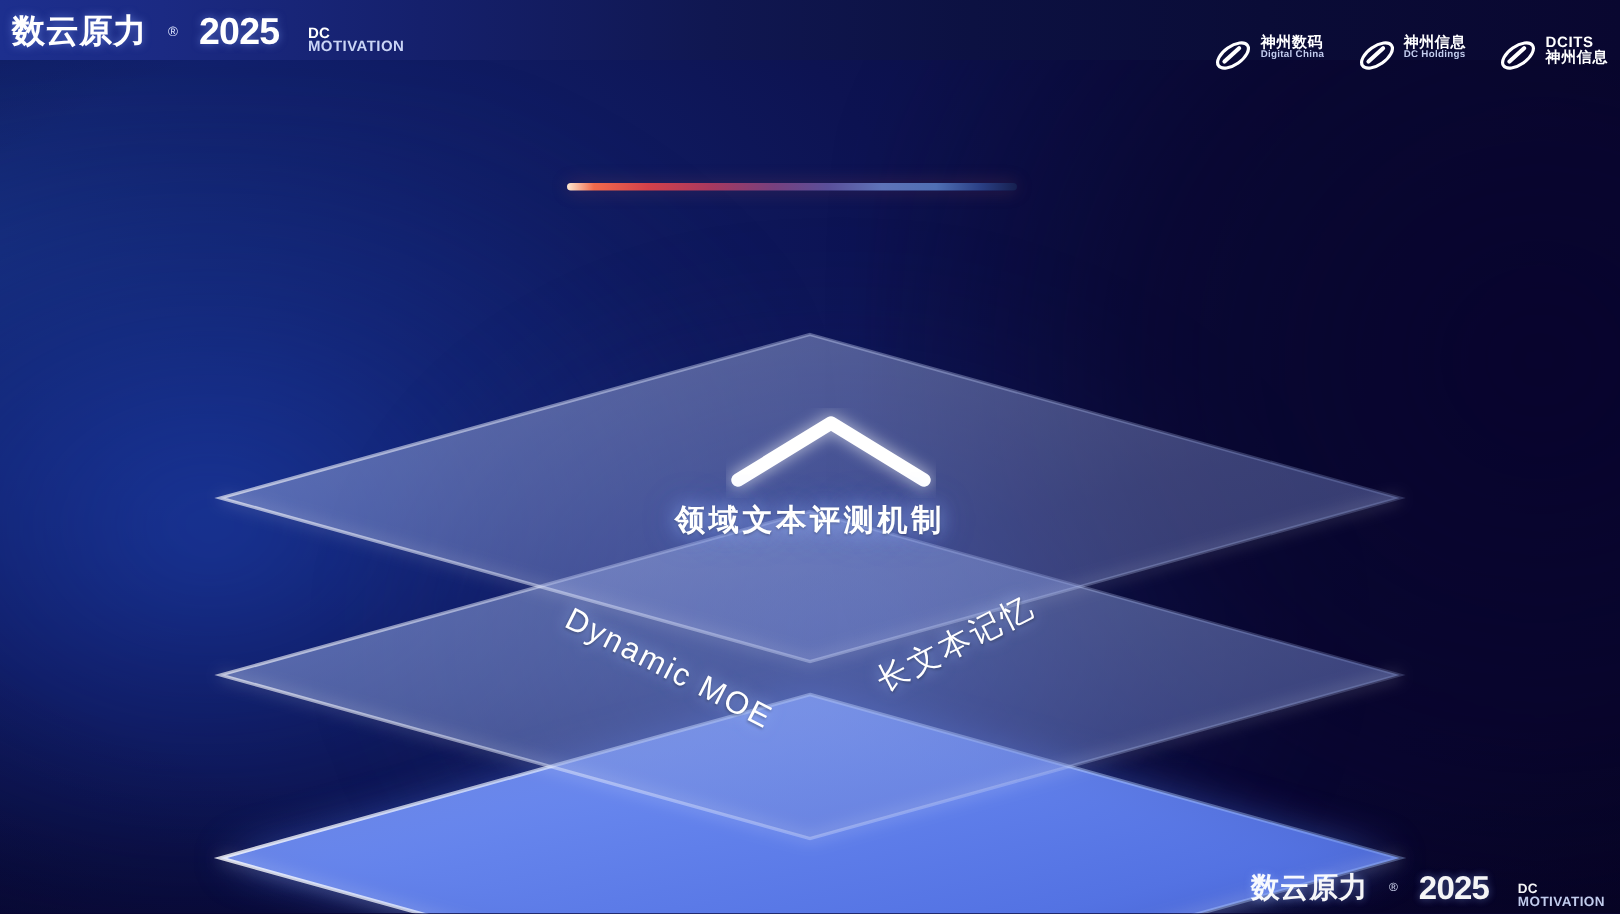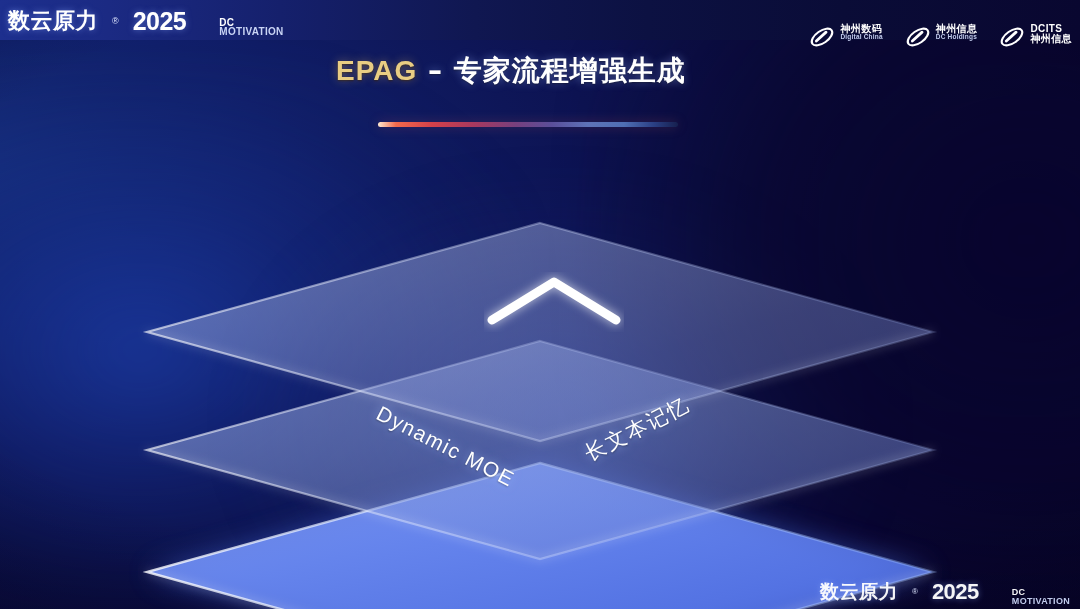--- a/index.html
+++ b/index.html
@@ -53,21 +53,21 @@
     font-family:"DejaVu Sans", sans-serif;
     font-weight:700; color:#ffffff; letter-spacing:.5px;
     text-shadow:0 0 6px rgba(140,170,255,.55);
   }
   .brand-reg{ color:#dfe6ff; }
   .brand-year{
     font-family:"Liberation Sans", sans-serif;
     font-weight:700; color:#ffffff; letter-spacing:-.5px;
     text-shadow:0 0 6px rgba(140,170,255,.5);
   }
-  .brand-sub{ display:flex; flex-direction:column; line-height:.92; margin-left:19px; }
+  .brand-sub{ display:flex; flex-direction:column; line-height:.92; margin-left:5px; }
   .brand-dc{ color:#ffffff; font-weight:700; letter-spacing:.2px; }
   .brand-mot{ color:#c9d4f5; font-weight:700; letter-spacing:.3px; }
 
   #brand-top{ position:absolute; left:8px; top:6px; z-index:8; }
   #brand-top .brand-cn{ font-size:22px; }
   #brand-top .brand-reg{ font-size:9px; position:relative; top:-10px; }
   #brand-top .brand-year{ font-size:25px; }
   #brand-top .brand-dc{ font-size:10px; }
   #brand-top .brand-mot{ font-size:10px; }
 
@@ -236,23 +236,20 @@
       </svg>
       <span class="partner-text">
         <span class="partner-big">DCITS</span>
         <span class="partner-cn">神州信息</span>
       </span>
     </div>
 
   </div>
 
 
-  <div class="main-title">
-    <span class="epag">EPAG</span><span class="cn"> – </span><span class="cn">专家流程增强生成</span>
-  </div>
 
   <div class="divider"></div>
 
 
   <div class="stack">
     <svg viewBox="0 0 920 390" preserveAspectRatio="none">
       <defs>
         <linearGradient id="gTop" x1="0" y1="0" x2="1" y2="1">
           <stop offset="0%" stop-color="#b9c4e8" stop-opacity=".50"></stop>
           <stop offset="32%" stop-color="#9aa9de" stop-opacity=".46"></stop>
@@ -311,20 +308,21 @@
         <path d="M67,117 L460,226 L853,117" fill="none" stroke="#ffffff" stroke-opacity=".45" stroke-width="2" filter="url(#softBlur)"></path>
       </g>
     </svg>
   </div>
 
   <svg class="chevron-icon" width="140" height="60" viewBox="0 0 140 60">
     <path d="M8 48 L70 10 L132 48" fill="none" stroke="#ffffff" stroke-width="11" stroke-linecap="round" stroke-linejoin="round" opacity=".55" filter="url(#none)" style="filter:blur(5px)"></path>
     <path d="M8 48 L70 10 L132 48" fill="none" stroke="#ffffff" stroke-width="9" stroke-linecap="round" stroke-linejoin="round"></path>
   </svg>
 
+  <div class="plate-label" id="label-top">领域文本评测机制</div>
   <div class="plate-label" id="label-mid-left">Dynamic MOE</div>
   <div class="plate-label" id="label-mid-right">长文本记忆</div>
 
   <div class="bg-vignette"></div>
 
   <div class="brand" id="brand-watermark">
     <span class="brand-cn">数云原力</span>
     <span class="brand-reg">®</span>
     <span class="brand-year">2025</span>
     <span class="brand-sub">

